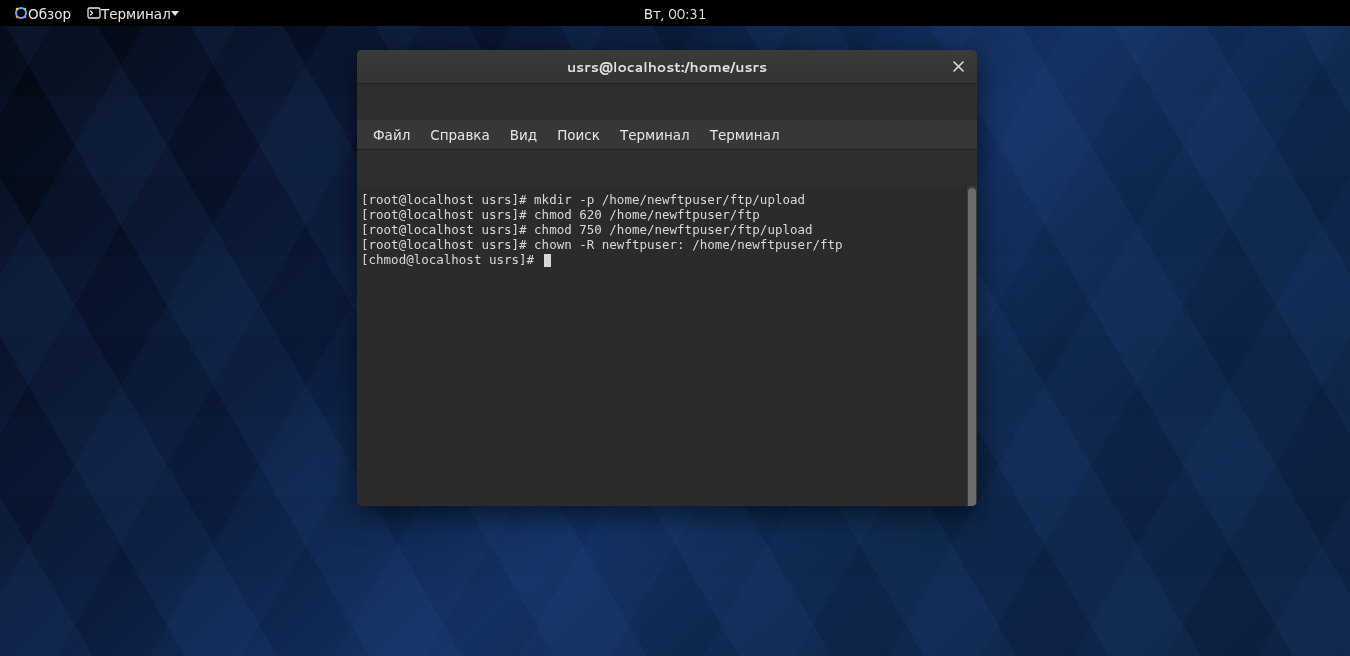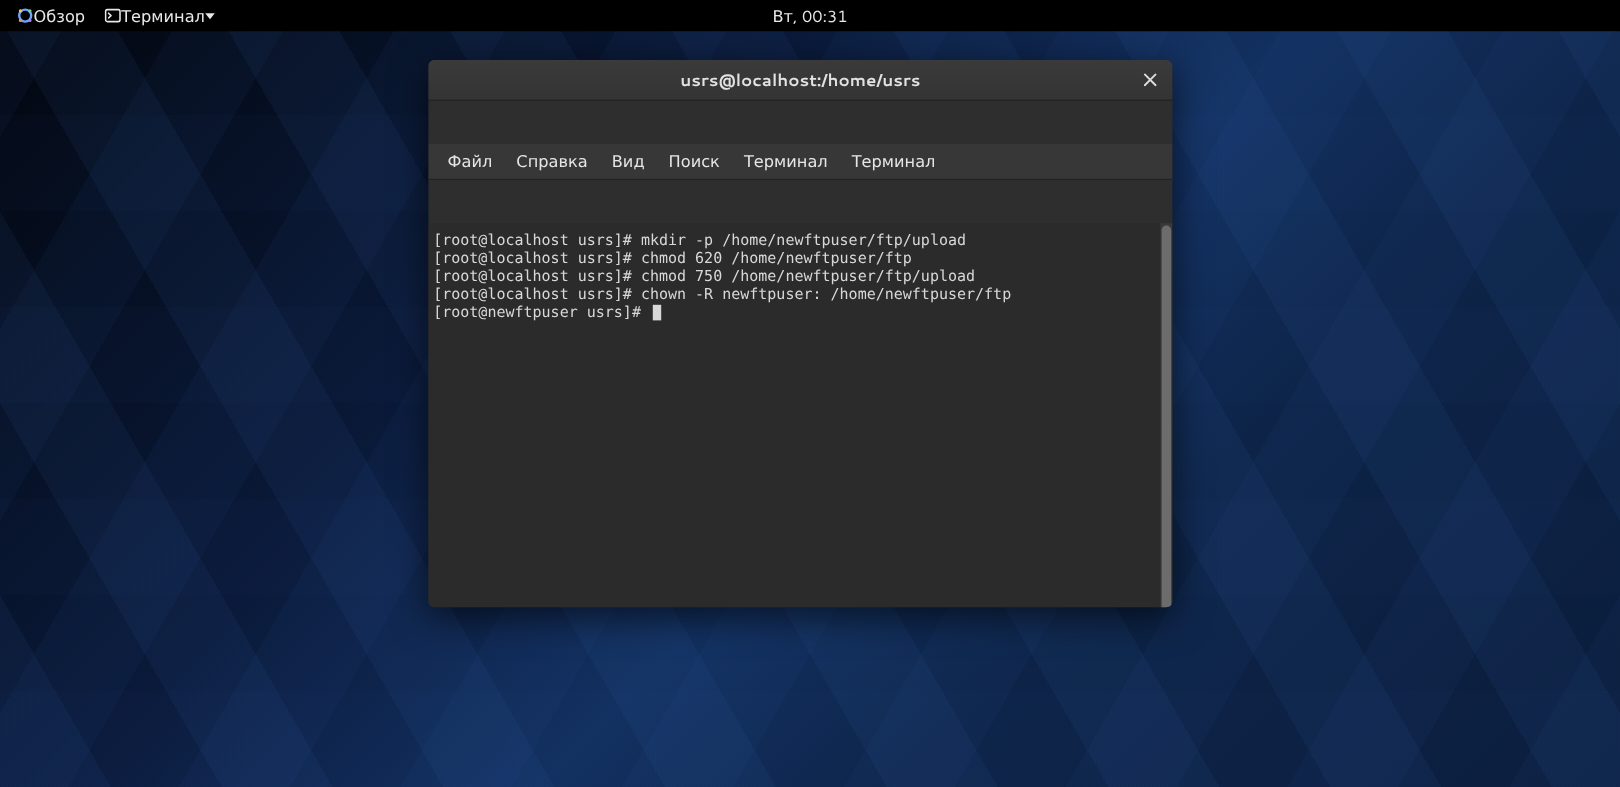--- a/index.html
+++ b/index.html
@@ -171,18 +171,18 @@
     <div class="menubar-item">Вид</div>
     <div class="menubar-item">Поиск</div>
     <div class="menubar-item">Терминал</div>
     <div class="menubar-item">Терминал</div>
   </div>
   <div class="terminal-body">
     <div class="terminal-text"><span>[root@localhost usrs]# mkdir -p /home/newftpuser/ftp/upload</span>
 <span>[root@localhost usrs]# chmod 620 /home/newftpuser/ftp</span>
 <span>[root@localhost usrs]# chmod 750 /home/newftpuser/ftp/upload</span>
 <span>[root@localhost usrs]# chown -R newftpuser: /home/newftpuser/ftp</span>
-<span>[root@newftpuser usrs]# </span><span class="cursor-block"></span></div>
+<span>[chmod@localhost usrs]# </span><span class="cursor-block"></span></div>
     <div class="scrollbar">
       <div class="scrollbar-thumb"></div>
     </div>
   </div>
 </div>
 
 </body></html>

